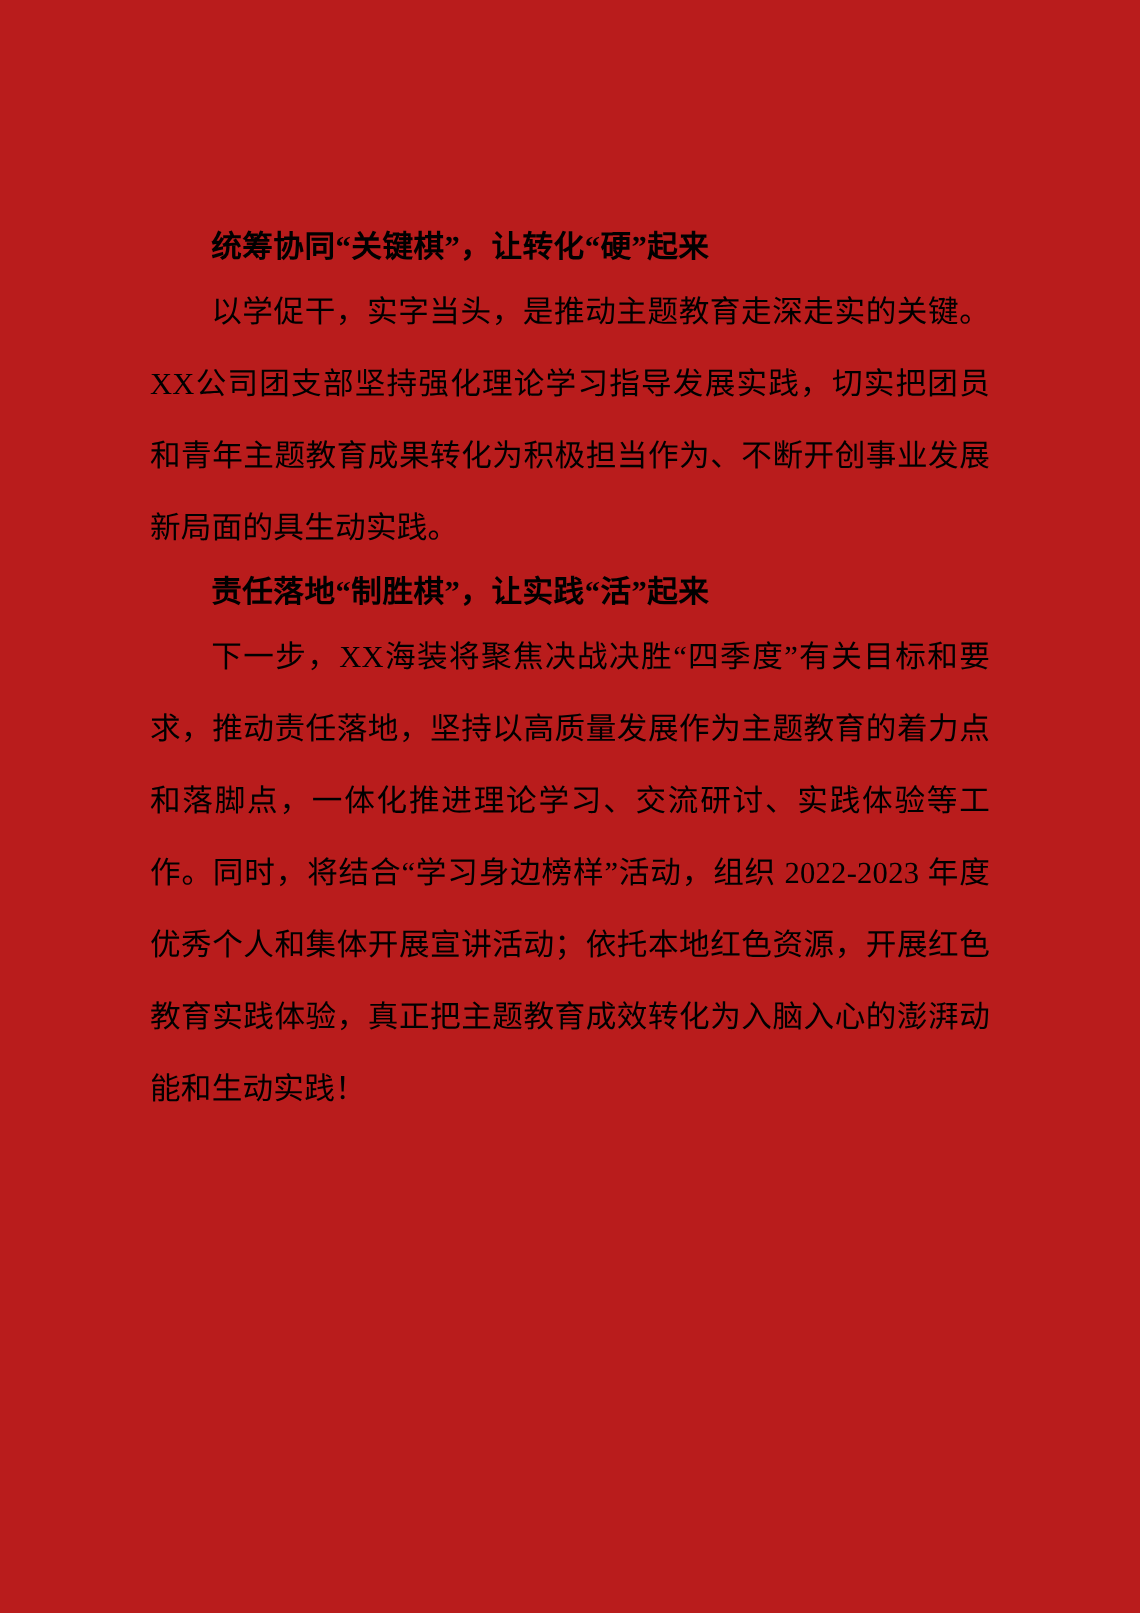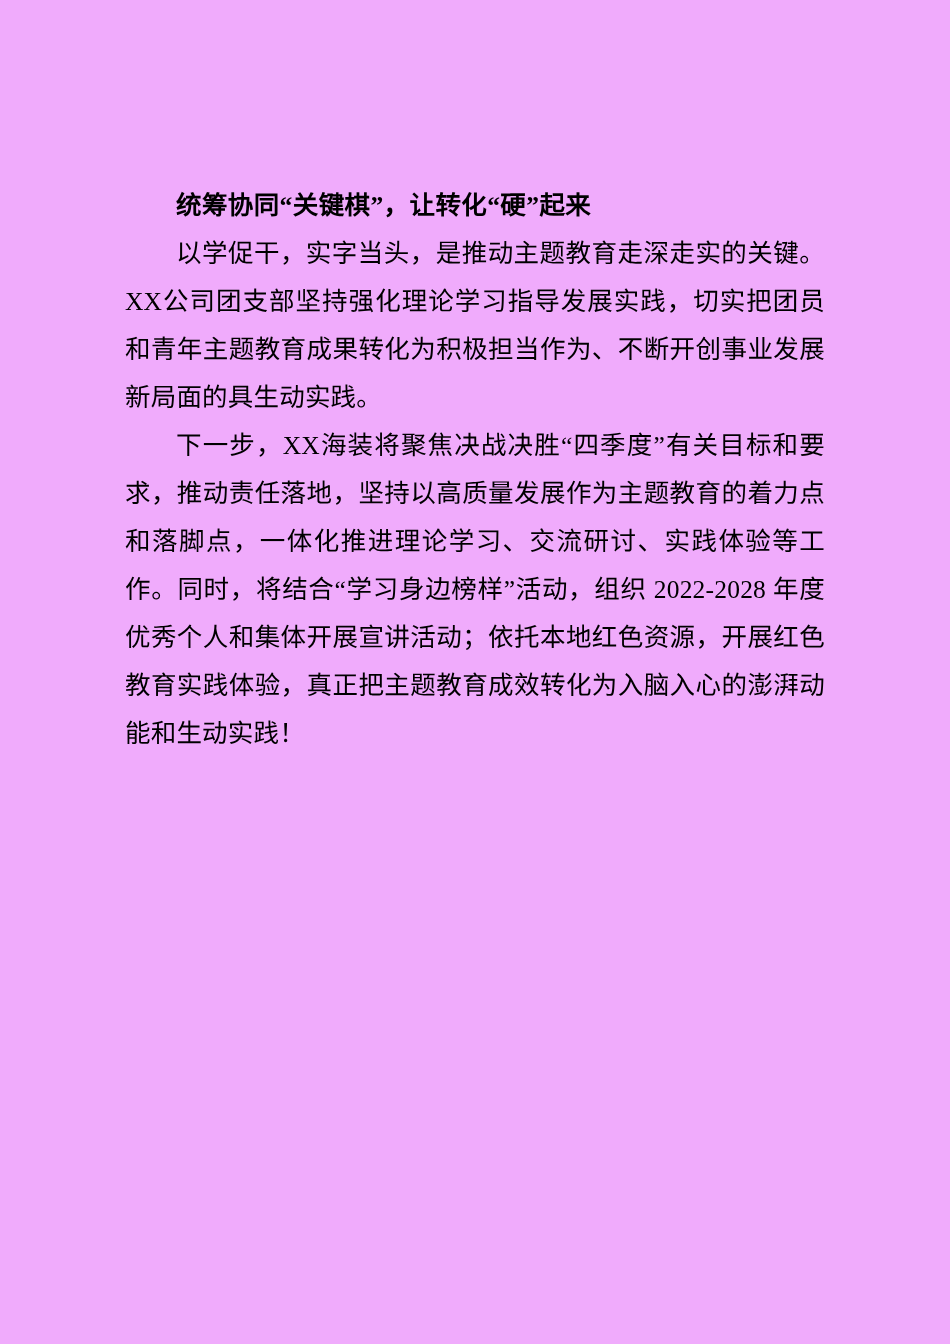--- a/index.html
+++ b/index.html
@@ -12,21 +12,21 @@
   body {
     font-family: "Liberation Serif", "DejaVu Serif", serif;
     color: #000000;
   }
 
   .page {
     position: relative;
     width: 950px;
     height: 1344px;
     margin: 0 auto;
-    background: #f0abfc;
+    background: #b91c1c;
     box-sizing: border-box;
     overflow: hidden;
   }
 
   .content {
     position: absolute;
     left: 125px;
     top: 182px;
     width: 700px;
   }
@@ -39,21 +39,21 @@
     margin: 0;
     letter-spacing: 0.4px;
     text-align: justify;
     text-justify: inter-ideograph;
     white-space: normal;
   }
 
   .doc-paragraph {
     font-size: 25.5px;
     font-weight: normal;
-    line-height: 48px;
+    line-height: 60px;
     text-indent: 2em;
     margin: 0;
     letter-spacing: 0.2px;
     text-align: justify;
     text-justify: inter-ideograph;
   }
 
   .block + .block {
     margin-top: 0;
   }
@@ -66,19 +66,22 @@
 
     <div class="block">
       <h2 class="doc-heading">统筹协同“关键棋”，让转化“硬”起来</h2>
     </div>
 
     <div class="block">
       <p class="doc-paragraph">以学促干，实字当头，是推动主题教育走深走实的关键。XX公司团支部坚持强化理论学习指导发展实践，切实把团员和青年主题教育成果转化为积极担当作为、不断开创事业发展新局面的具生动实践。</p>
     </div>
 
 
+    <div class="block">
+      <h2 class="doc-heading">责任落地“制胜棋”，让实践“活”起来</h2>
+    </div>
 
     <div class="block">
-      <p class="doc-paragraph">下一步，XX海装将聚焦决战决胜“四季度”有关目标和要求，推动责任落地，坚持以高质量发展作为主题教育的着力点和落脚点，一体化推进理论学习、交流研讨、实践体验等工作。同时，将结合“学习身边榜样”活动，组织 2022-2028 年度优秀个人和集体开展宣讲活动；依托本地红色资源，开展红色教育实践体验，真正把主题教育成效转化为入脑入心的澎湃动能和生动实践！</p>
+      <p class="doc-paragraph">下一步，XX海装将聚焦决战决胜“四季度”有关目标和要求，推动责任落地，坚持以高质量发展作为主题教育的着力点和落脚点，一体化推进理论学习、交流研讨、实践体验等工作。同时，将结合“学习身边榜样”活动，组织 2022-2023 年度优秀个人和集体开展宣讲活动；依托本地红色资源，开展红色教育实践体验，真正把主题教育成效转化为入脑入心的澎湃动能和生动实践！</p>
     </div>
 
   </div>
 </div>
 
 </body></html>

